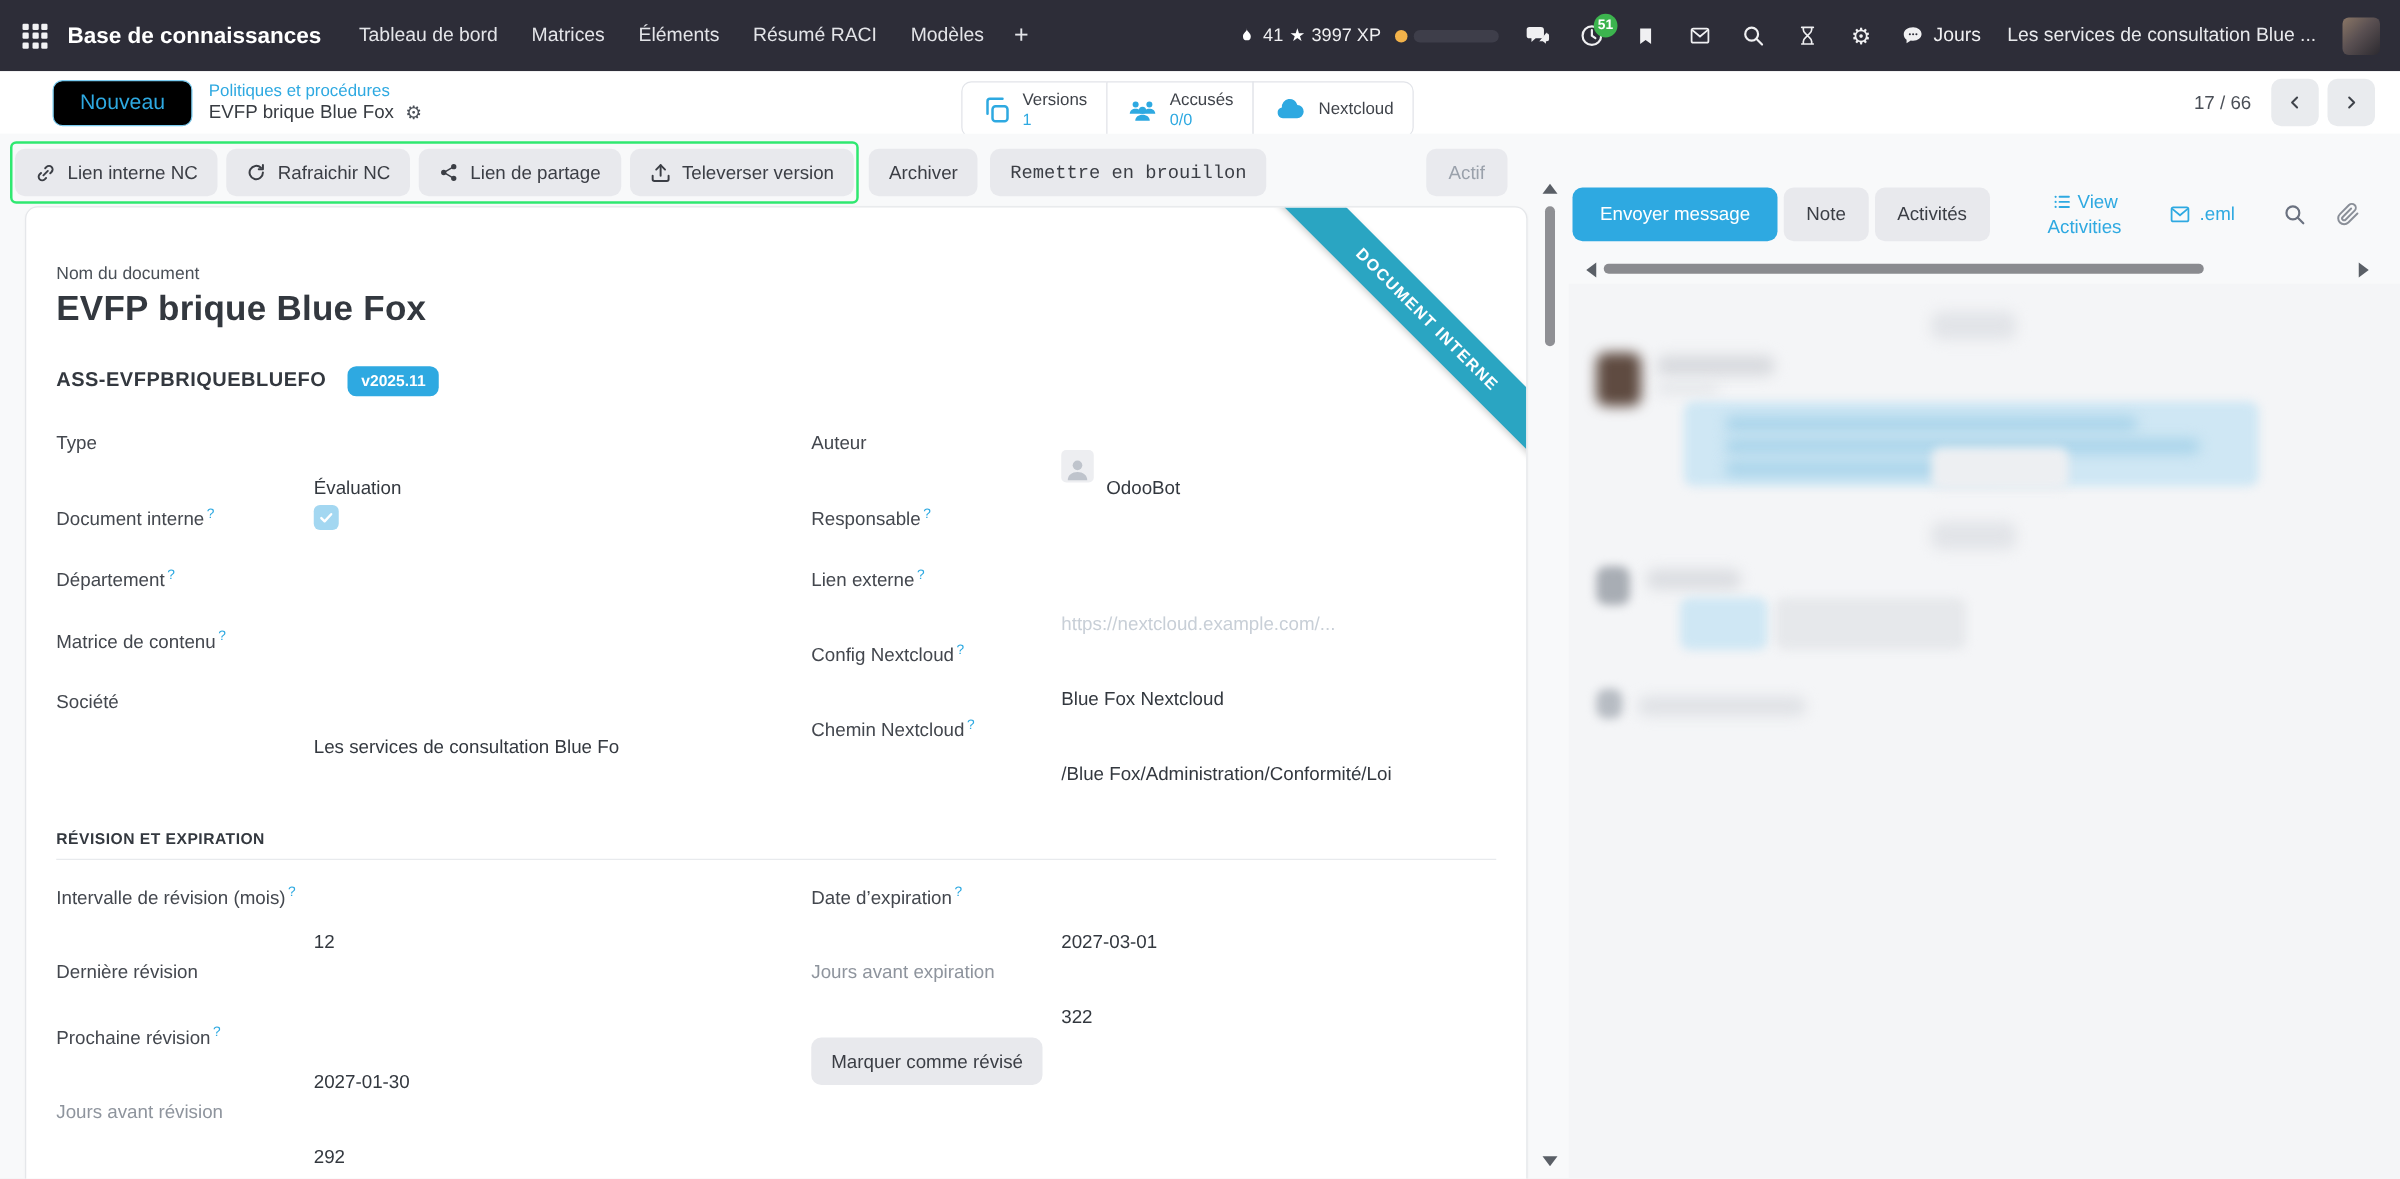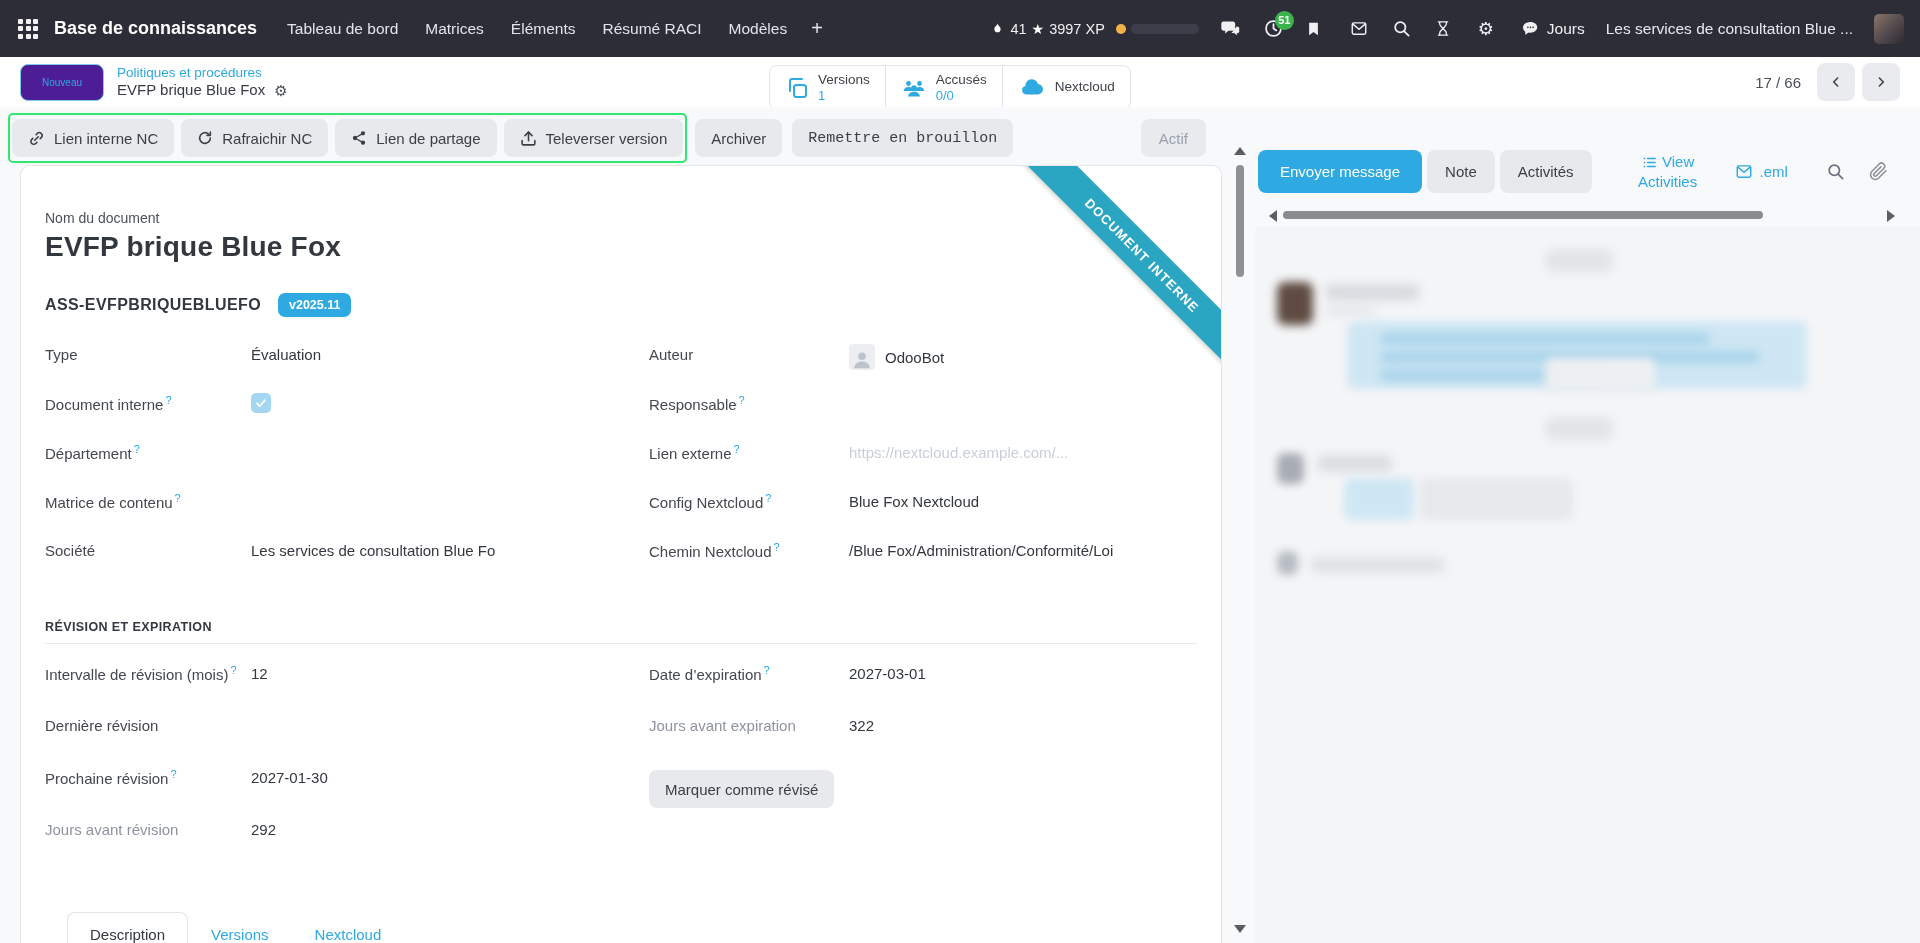--- a/index.html
+++ b/index.html
@@ -18,34 +18,34 @@
   .app-name { color:#ffffff; font-size:18px; font-weight:bold; margin-right:30px; white-space:nowrap; }
   .tb-menu { display:flex; align-items:center; gap:27px; }
   .tb-menu .mi { color:#e3e4e8; font-size:15.5px; cursor:pointer; white-space:nowrap; }
   .tb-plus { color:#e3e4e8; font-size:20px; margin-left:24px; cursor:pointer; }
   .tb-right { margin-left:auto; display:flex; align-items:center; gap:21px; }
   .gam { display:flex; align-items:center; gap:5px; color:#f0f0f2; font-size:14.5px; }
   .gam svg, .gam .star { flex:0 0 auto; }
   .star { color:#fff; font-size:14px; }
   .xp-dot { width:10px; height:10px; border-radius:50%; background:var(--xp-dot); margin-left:6px; }
   .xp-track { width:68px; height:10px; border-radius:5px; background:#3e3e4a; }
-  .tb-ic { position:relative; width:22px; height:22px; display:flex; align-items:center; cursor:pointer; color:#f0f0f2; }
+  .tb-ic { position:relative; width:22px; height:22px; display:flex; align-items:center; justify-content:center; cursor:pointer; color:#f0f0f2; }
   .tb-ic svg { display:block; }
   .badge-51 { position:absolute; top:-7px; right:-9px; min-width:19px; height:19px; border-radius:10px;
     background:var(--badge-green); color:#fff; font-size:11px; font-weight:bold; display:flex; align-items:center; justify-content:center; padding:0 3px; }
   .gear-glyph { font-size:18px; line-height:1; }
   .claude { display:flex; align-items:center; gap:7px; color:#f0f0f2; font-size:15.5px; cursor:pointer; }
   .company { color:#e8e9ec; font-size:15.5px; max-width:290px; white-space:nowrap; overflow:hidden; cursor:pointer; }
   .avatar-img { width:30px; height:30px; border-radius:5px; cursor:pointer;
     background:linear-gradient(135deg,#8a7666 0%,#5a5052 45%,#2c2a30 100%); }
   
   .crumbrow { position:absolute; top:57px; left:0; right:0; height:50px; background:#fff;
     display:flex; align-items:center; padding:0 20px; }
-  .btn-nouveau { height:37px; padding:0 21px; background:#4c1d95; border:1px solid #79cbf0; border-radius:8px;
-    color:var(--accent); font-size:10px; cursor:pointer; font-family:inherit; }
+  .btn-nouveau { height:37px; padding:0 21px; background:#000000; border:1px solid #79cbf0; border-radius:8px;
+    color:var(--accent); font-size:17px; cursor:pointer; font-family:inherit;margin-left:22px; }
   .crumbs { margin-left:13px; line-height:1.2; }
   .crumb-parent { font-size:13.5px; color:var(--accent); cursor:pointer; }
   .crumb-cur { display:flex; align-items:center; gap:9px; font-size:15px; color:#383c42; }
   .crumb-gear { font-size:15px; color:#4b5058; cursor:pointer; line-height:1; }
   .stat-group { position:absolute; left:769px; top:8px; display:flex; height:45px; }
   .stat-btn { display:flex; align-items:center; gap:9px; padding:0 15px; background:#fff;
     border:1px solid #e2e4e9; margin-left:-1px; cursor:pointer; }
   .stat-btn:first-child { border-radius:8px 0 0 8px; margin-left:0; }
   .stat-btn:last-child { border-radius:0 8px 8px 0; }
   .stat-txt { display:flex; flex-direction:column; line-height:1.2; text-align:left; }
@@ -77,21 +77,21 @@
   .doc-title { font-size:28px; font-weight:600; color:#33383f; margin:5px 0 30px; letter-spacing:.2px; }
   .refrow { display:flex; align-items:center; gap:17px; }
   .ref { font-size:16px; font-weight:bold; color:#33383f; letter-spacing:.4px; }
   .vbadge { background:var(--accent); color:#fff; font-size:12.5px; font-weight:bold; padding:5px 11px; border-radius:7px; }
   .fgrid { display:grid; grid-template-columns:1fr 1fr; column-gap:56px; margin-top:24px; }
   .frow { display:grid; grid-template-columns:206px 1fr; align-items:start; min-height:49px; padding-top:3px; }
   .col-r .frow { grid-template-columns:200px 1fr; }
   .flab { font-size:15px; color:#43474e; padding-right:0; line-height:1.4; }
   .flab.muted { color:#8e949d; }
   sup.help { color:var(--accent); font-size:11px; margin-left:2px; cursor:pointer; }
-  .fval { font-size:15px; color:#33383f; line-height:1.4; cursor:text; }
+  .fval { font-size:15px; color:#33383f; line-height:1.4; cursor:text;margin-top:36px; }
   .fval.ph { color:#c8cfd7; }
   .cb { width:20px; height:20px; border-radius:5px; background:#a3d7f1; display:flex; align-items:center; justify-content:center; cursor:pointer; }
   .m2o { display:flex; align-items:center; gap:10px; cursor:pointer; }
   .m2o-av { width:26px; height:26px; border-radius:4px; background:#edeef1; display:flex; align-items:flex-end; justify-content:center; overflow:hidden; }
   .section-sep { margin-top:34px; padding-bottom:9px; border-bottom:1px solid #e8eaed;
     font-size:12.5px; font-weight:bold; color:#33383f; letter-spacing:.4px; }
   .rgrid { display:grid; grid-template-columns:1fr 1fr; column-gap:56px; margin-top:16px; }
   .rgrid .frow { min-height:52px; }
   .mark-btn { margin-top:6px; }
   .notebook { display:flex; margin-top:44px; border-bottom:1px solid #e2e5e9; padding-left:22px; }

